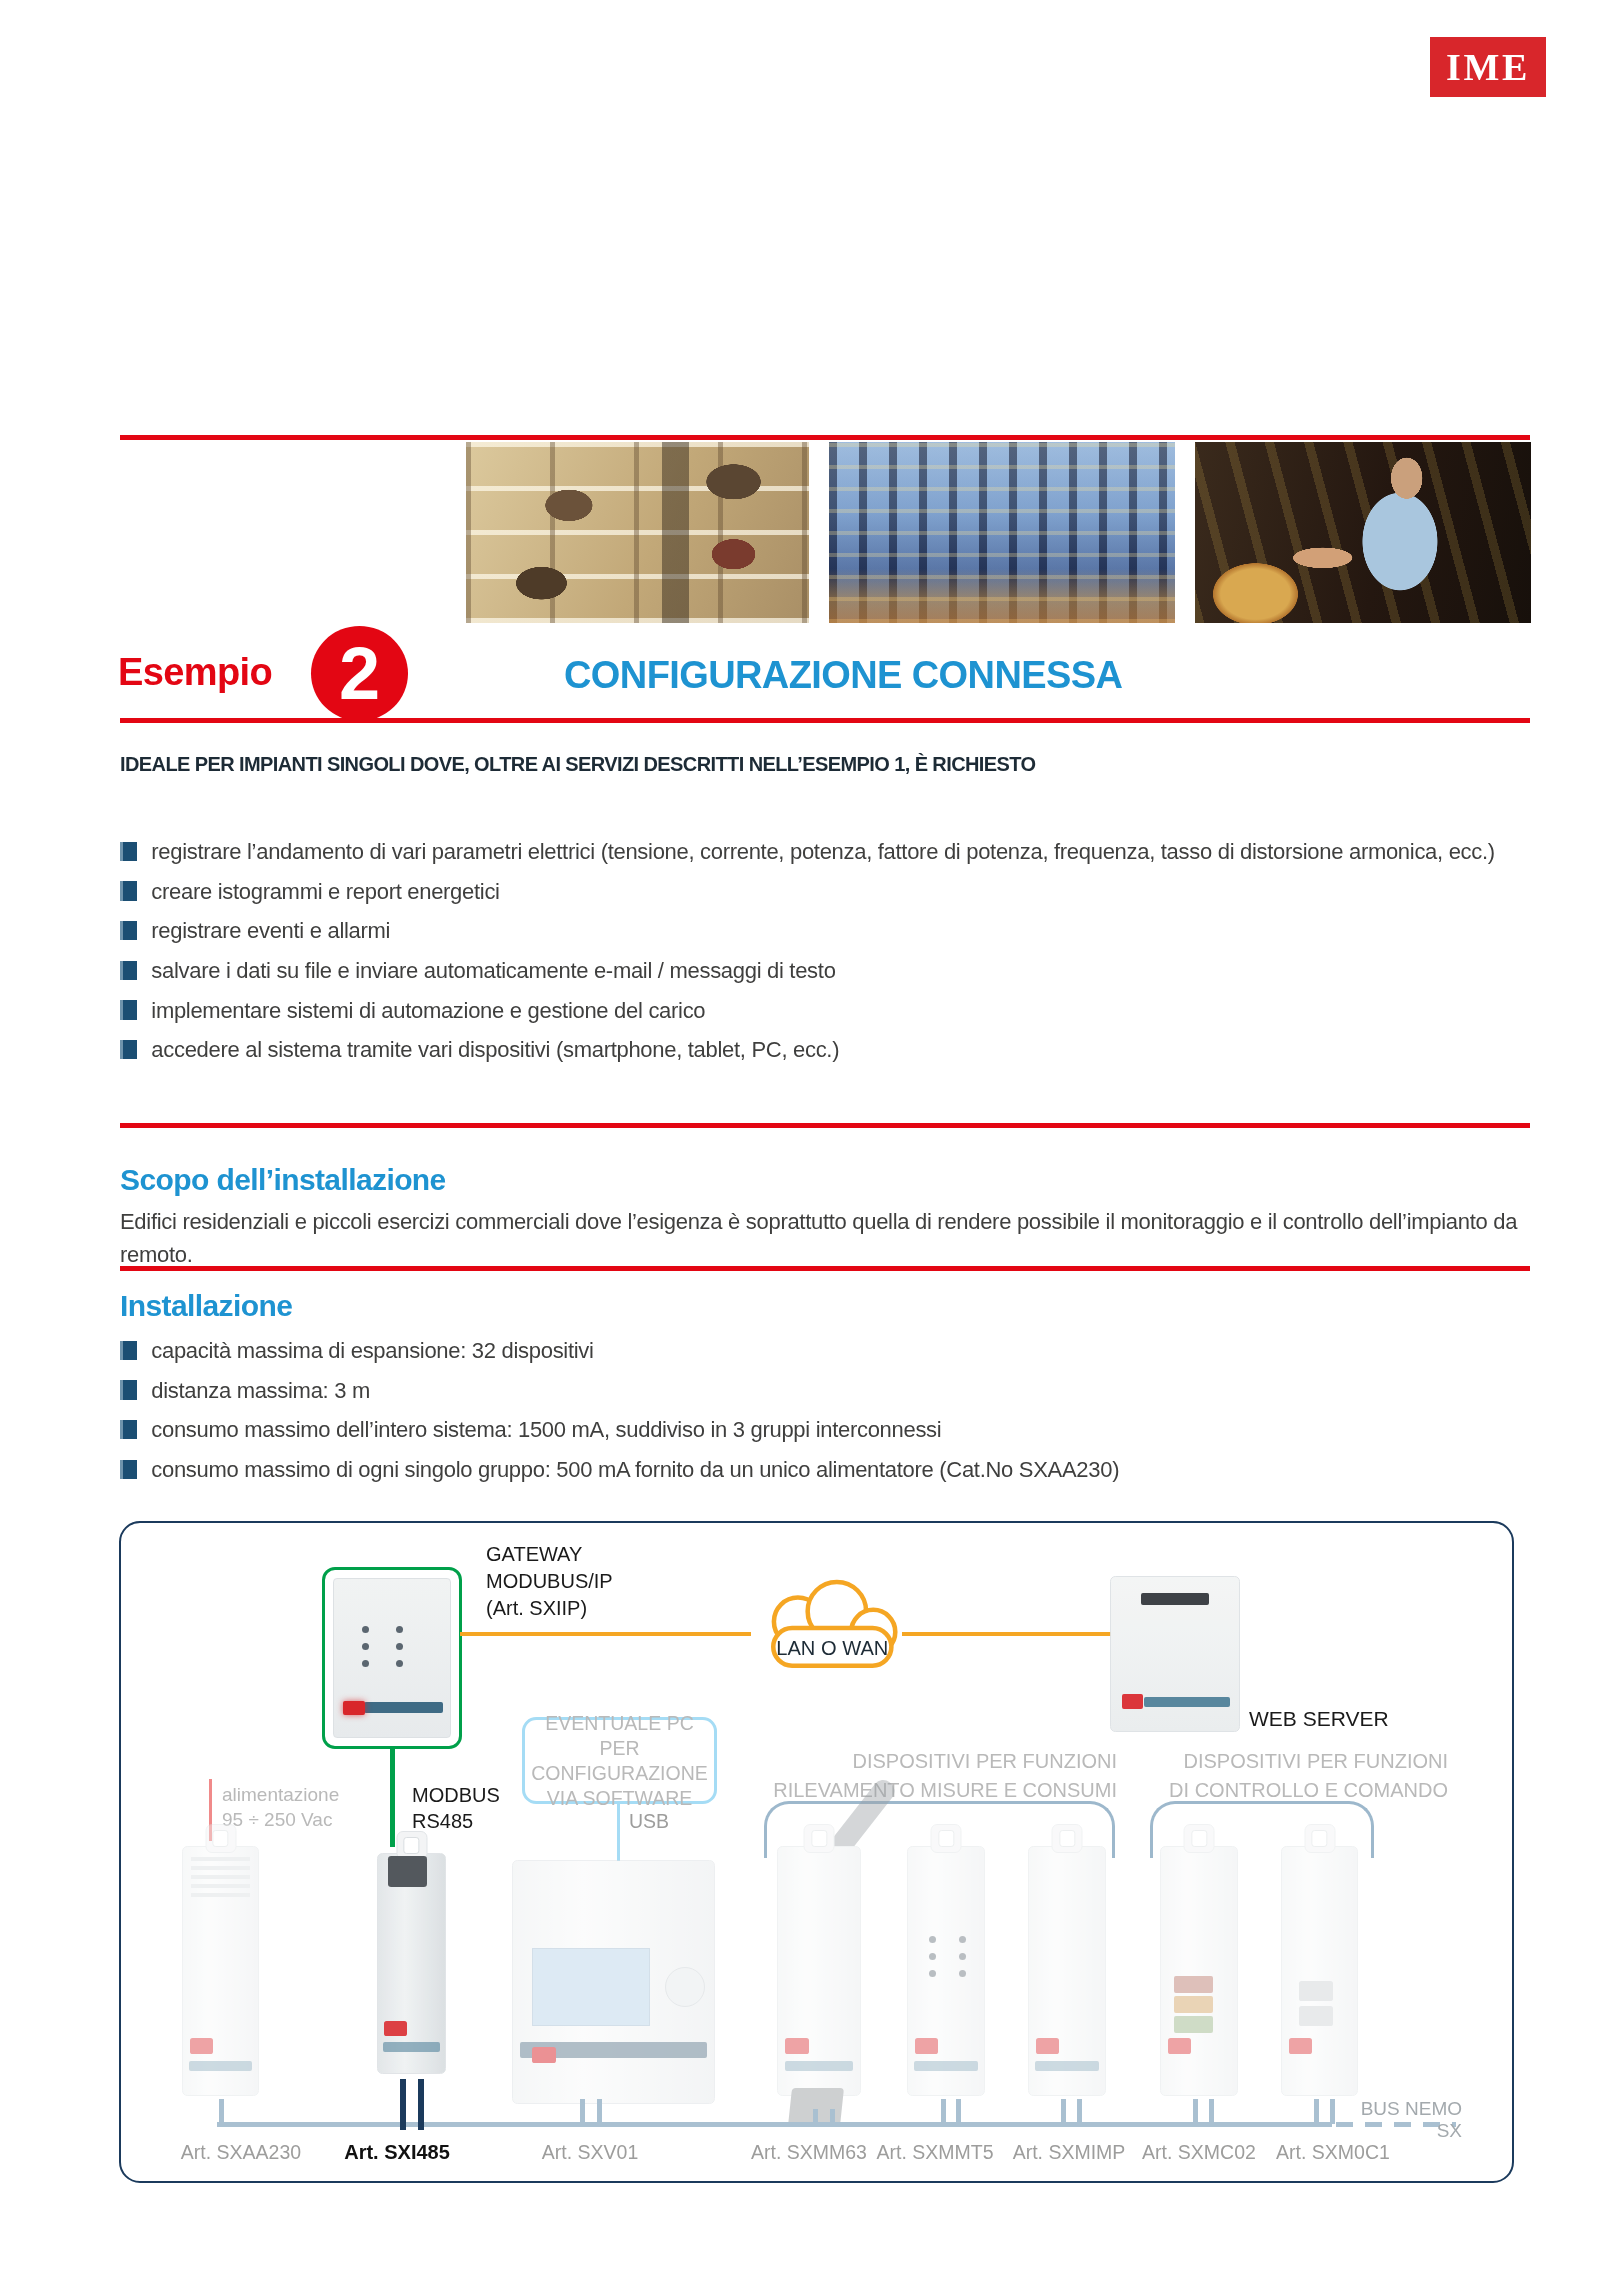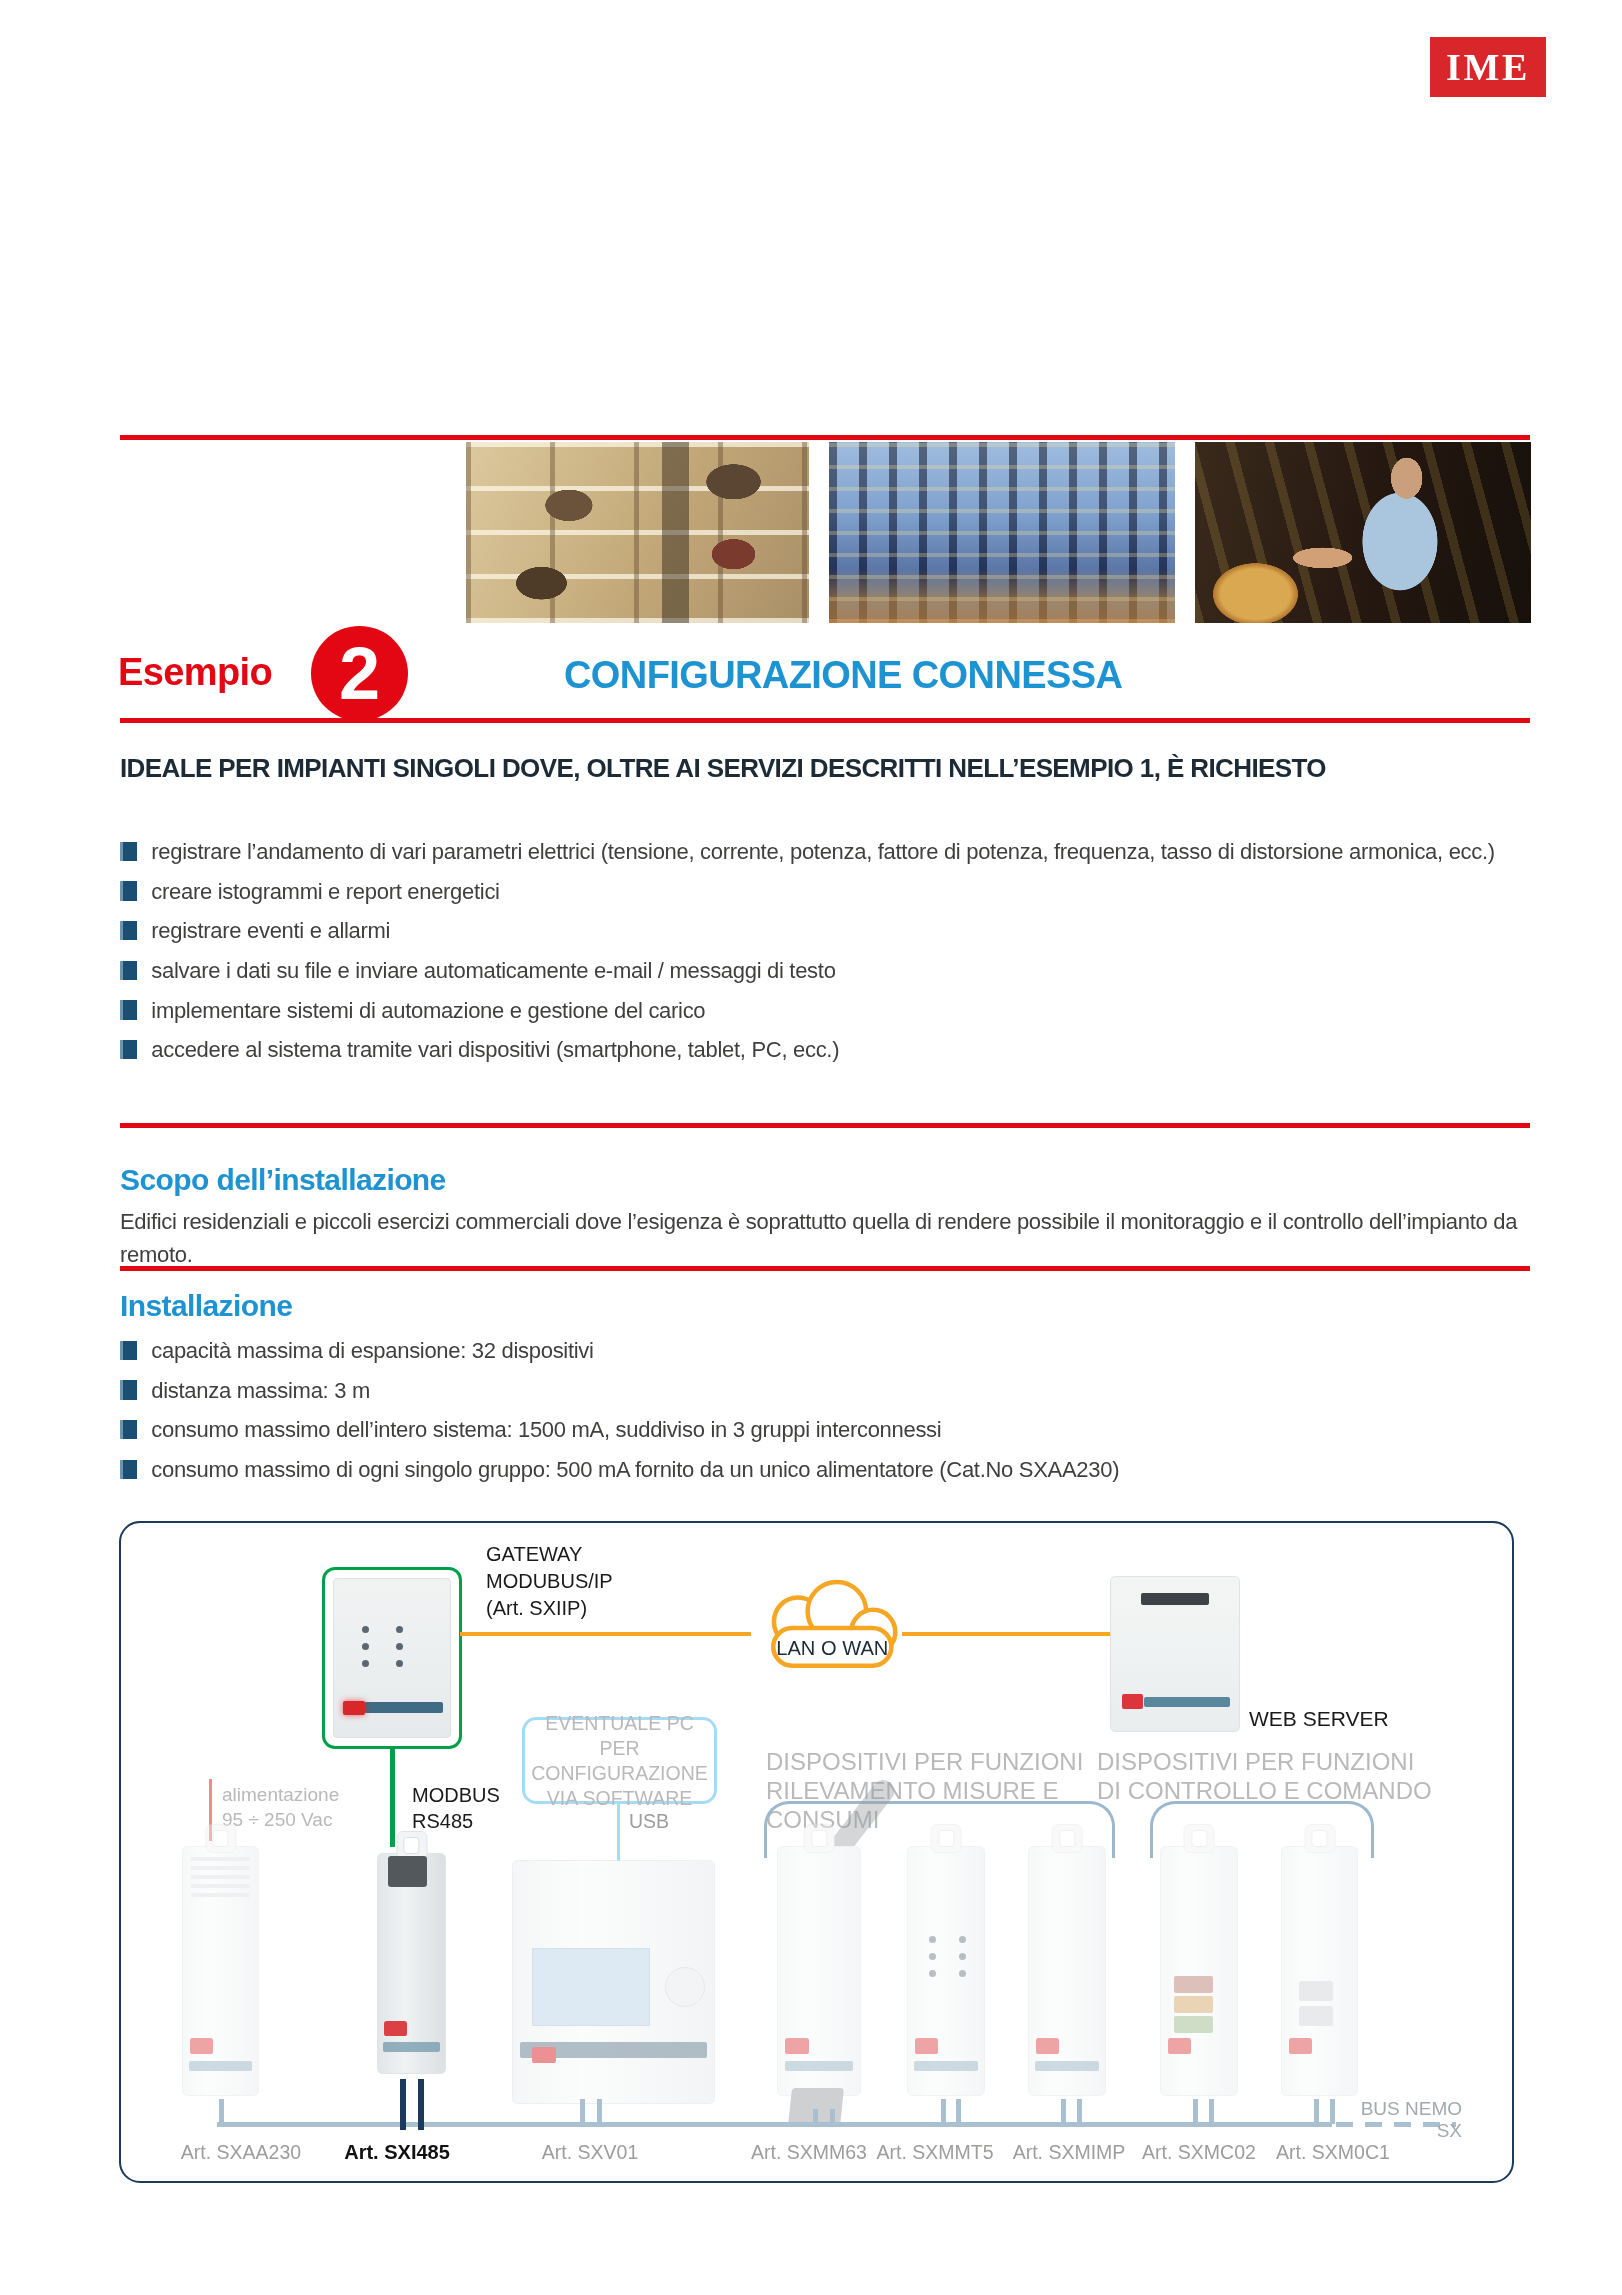--- a/index.html
+++ b/index.html
@@ -40,21 +40,21 @@
     linear-gradient(100deg,#3a2a1c,#241710 55%,#17100b);}
 
   
   #esempio-label{position:absolute;left:118px;top:651px;font-size:38px;font-weight:bold;color:#e30613;letter-spacing:-0.6px;}
   #example-circle{position:absolute;left:311px;top:626px;width:97px;height:95px;border-radius:50%;
     background:#e30613;display:flex;align-items:center;justify-content:center;z-index:3;}
   #example-circle span{color:#fff;font-size:74px;font-weight:bold;line-height:1;}
   #page-main-title{position:absolute;left:564px;top:654px;font-size:38px;font-weight:bold;color:#1e93d1;letter-spacing:-0.6px;}
 
   
-  .intro-heading{position:absolute;left:120px;width:1430px;font-size:26px;font-weight:bold;
+  .intro-heading{position:absolute;left:120px;width:1430px;font-size:20px;font-weight:bold;
     color:#1d2b36;letter-spacing:-0.6px;white-space:nowrap;}
   #intro-h1{top:753px;} #intro-h2{top:789px;}
 
   ul.bullets{position:absolute;left:120px;width:1397px;list-style:none;margin:0;padding:0;}
   #intro-bullets{top:837px;}
   #install-bullets{top:1336px;}
   ul.bullets li{display:flex;gap:14.3px;margin-bottom:9.7px;font-size:22px;line-height:30px;
     color:#3f3f3e;letter-spacing:-0.3px;}
   ul.bullets .sq{flex:0 0 auto;width:17px;height:19.5px;margin-top:4.5px;background:#1b4e73;
     border-left:3.9px solid #6f94ad;box-sizing:border-box;}
@@ -65,21 +65,21 @@
   #install-heading{top:1289px;}
   #scopo-body{position:absolute;left:120px;top:1206px;width:1410px;font-size:22px;line-height:32.5px;
     color:#3f3f3e;letter-spacing:-0.3px;}
 
   
   #diagram{position:absolute;left:119px;top:1521px;width:1395px;height:662px;
     border:2.6px solid #1b3a5c;border-radius:21px;box-sizing:border-box;}
   #diagram .abs{position:absolute;}
 
   .dlabel{font-size:20px;color:#1a1a1a;line-height:27px;letter-spacing:0;}
-  .glabel{font-size:24px;color:#b9b9b9;line-height:29px;text-align:left;letter-spacing:0;}
+  .glabel{font-size:20px;color:#b9b9b9;line-height:29px;text-align:right;letter-spacing:0;}
 
   #gateway-box{left:201px;top:44px;width:140px;height:182px;border:3.2px solid #00a04a;border-radius:13px;box-sizing:border-box;}
   #gateway-label{left:365px;top:18px;}
 
   .oline{height:3.9px;background:#f5a623;}
   #orange-line-1{left:339px;top:109px;width:291px;}
   #orange-line-2{left:781px;top:109px;width:209px;}
   #green-line{left:269px;top:224px;width:4.5px;height:100px;background:#00a04a;}
 
   #cloud{left:625px;top:49px;width:172px;height:114px;}

